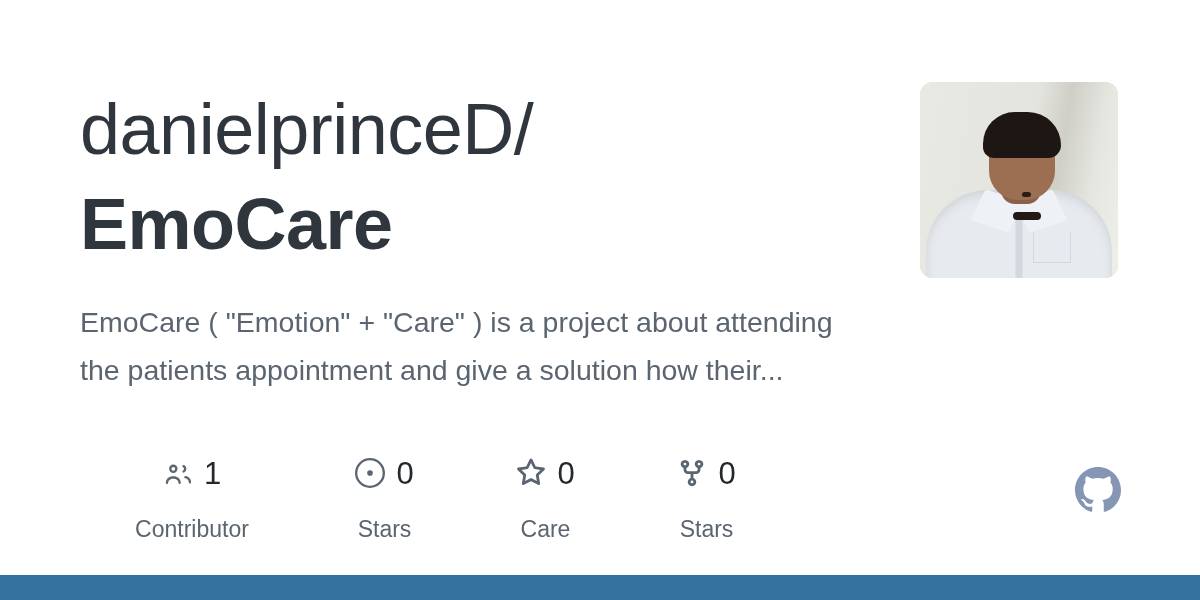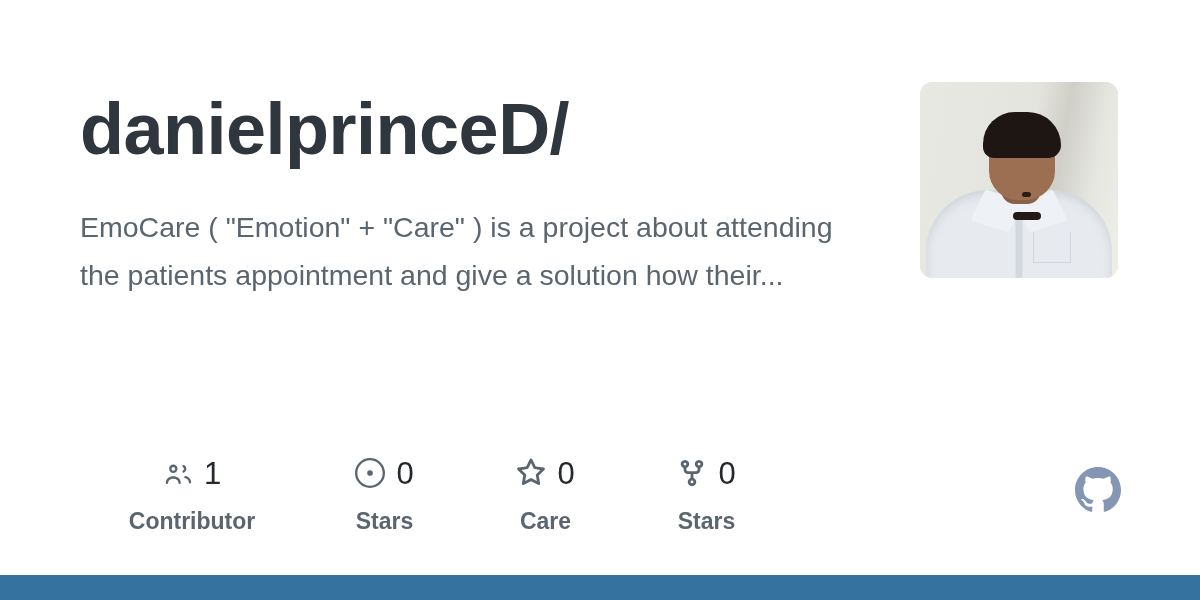--- a/index.html
+++ b/index.html
@@ -32,21 +32,21 @@
   #repo-title {
     font-size: 72px;
     line-height: 1.32;
     letter-spacing: -0.5px;
     color: #2f363d;
     margin: 0;
     font-weight: 400;
     word-break: break-word;
   }
   #repo-owner-part {
-    font-weight: 700;
+    font-weight: 400;
   }
   #repo-name-part {
     font-weight: 700;
     display: block;
   }
 
   #repo-description {
     margin: 26px 0 0 0;
     font-size: 28.5px;
     line-height: 48px;
@@ -80,24 +80,24 @@
     justify-content: center;
     color: #5b6570;
   }
   .stat-value {
     font-size: 31px;
     color: #24292e;
     font-weight: 400;
     line-height: 1;
   }
   .stat-label {
-    margin-top: 16px;
+    margin-top: 24px;
     font-size: 23px;
     color: #5b6570;
-    font-weight: 700;
+    font-weight: 400;
     line-height: 1;
   }
   #stat-contributors { width: 224px; }
   #stat-issues       { width: 161px; }
   #stat-stars        { width: 161px; }
   #stat-forks        { width: 161px; }
 
   
   #avatar {
     position: absolute;
@@ -253,21 +253,21 @@
     background: #35729f;
   }
 </style>
 </head>
 <body>
 
 <div id="card">
 
   <div id="left-col">
 
-    <h1 id="repo-title"><span id="repo-owner-part">danielprinceD/</span></h1>
+    <h1 id="repo-title"><span id="repo-owner-part">danielprinceD/</span><span id="repo-name-part">EmoCare</span></h1>
 
     <p id="repo-description">EmoCare ( "Emotion" + "Care" ) is a project about attending the patients appointment and give a solution how their...</p>
   </div>
 
   <div id="stats-row">
 
     <div class="stat" id="stat-contributors">
       <div class="stat-top">
         <span class="stat-icon">
           <svg width="30" height="30" viewBox="0 0 16 16" fill="currentColor" aria-hidden="true">

